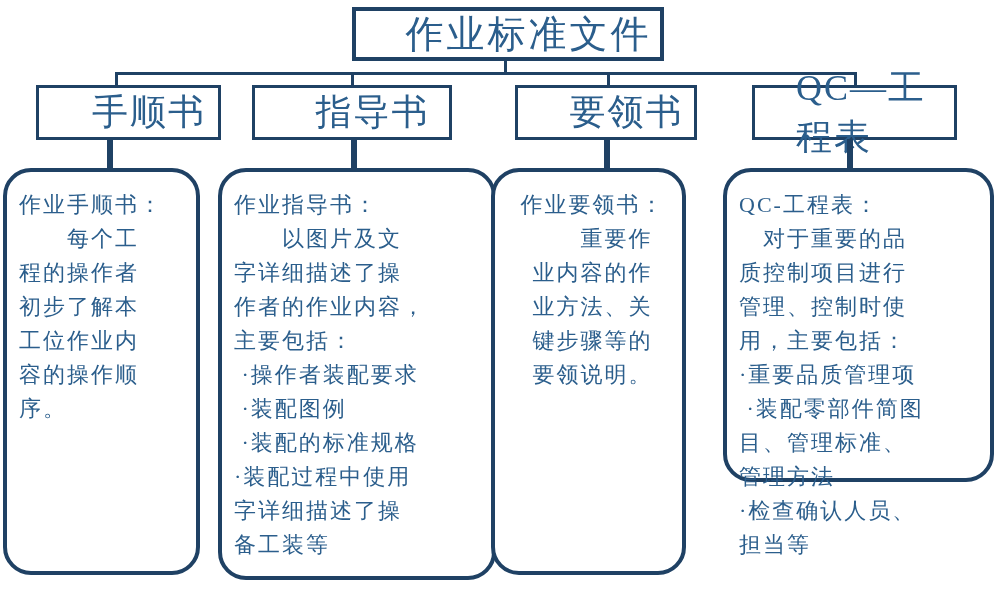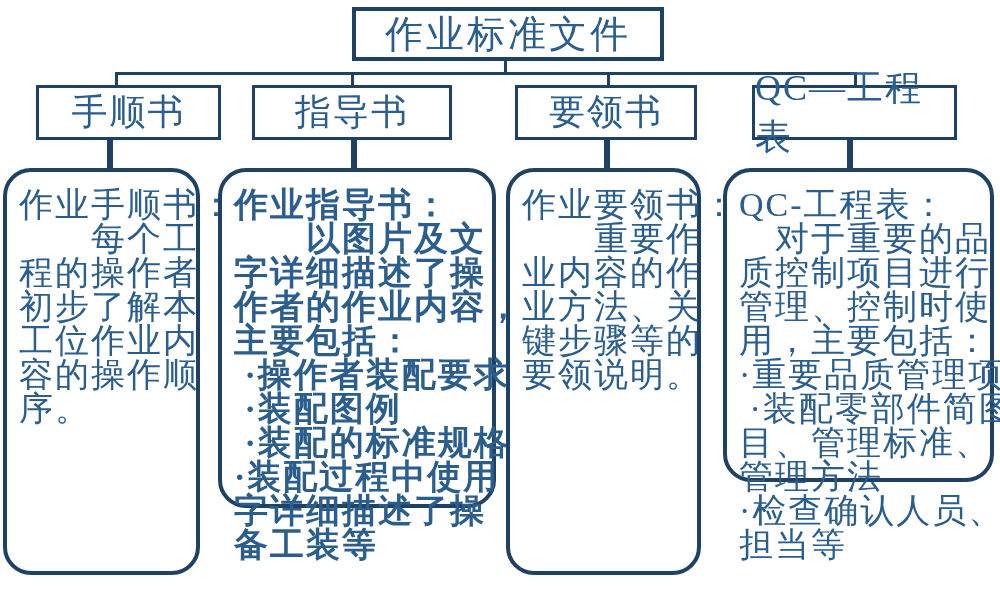--- a/index.html
+++ b/index.html
@@ -21,20 +21,21 @@
 
   
   .node {
     position: absolute;
     border: 4px solid var(--line);
     background: var(--bg);
     color: var(--text);
     display: flex;
     align-items: center;
     justify-content: center;
+    padding-left: 41px;
   }
   .title-box {
     left: 352px; top: 7px; width: 312px; height: 54px;
     font-size: 38px; letter-spacing: 3px;
   }
   .header-box {
     top: 85px; height: 55px;
     border-width: 3px;
     font-size: 36px; letter-spacing: 2px;
   }
@@ -44,27 +45,27 @@
   .header-4 { left: 752px; width: 205px; }
 
   .content-box {
     position: absolute;
     top: 168px;
     border: 4px solid var(--line);
     border-radius: 28px;
     background: var(--bg);
     color: var(--text);
     padding: 16px 4px 0 12px;
-    font-size: 34px;
+    font-size: 22px;
     letter-spacing: 2px;
     line-height: 34px;
   }
   .content-1 { left: 3px;   width: 197px; height: 407px; }
-  .content-2 { left: 218px; width: 278px; height: 340px; font-weight: bold; }
-  .content-3 { left: 506px; width: 195px; height: 407px; }
+  .content-2 { left: 218px; width: 278px; height: 412px; }
+  .content-3 { left: 491px; width: 195px; height: 407px; text-align: center; }
   .content-4 { left: 723px; width: 271px; height: 314px; }
 
   .text-line { white-space: pre; }
 
   
   .conn { position: absolute; background: var(--line); }
   .conn-title-v { left: 504px; top: 60px; width: 3px; height: 13px; }
   .conn-h       { left: 115px; top: 72px; width: 742px; height: 3px; }
   .conn-drop    { top: 74px; width: 3px; height: 12px; }
   .drop-1 { left: 115px; }

